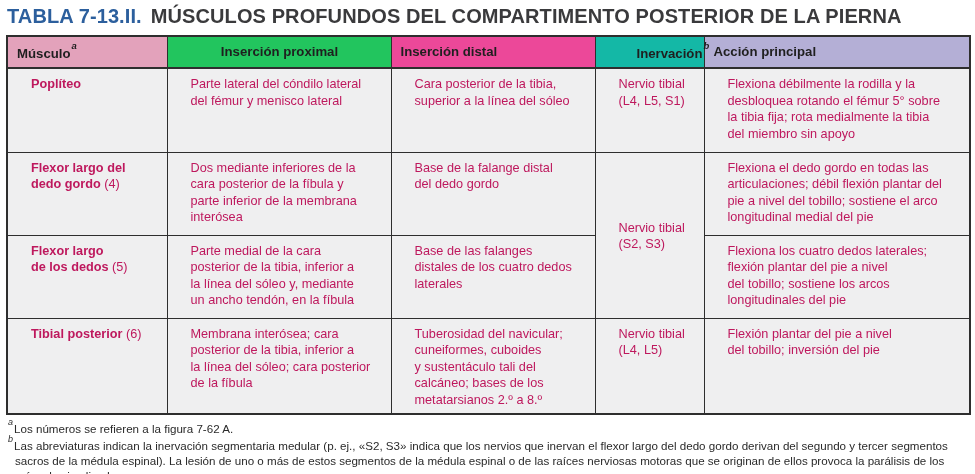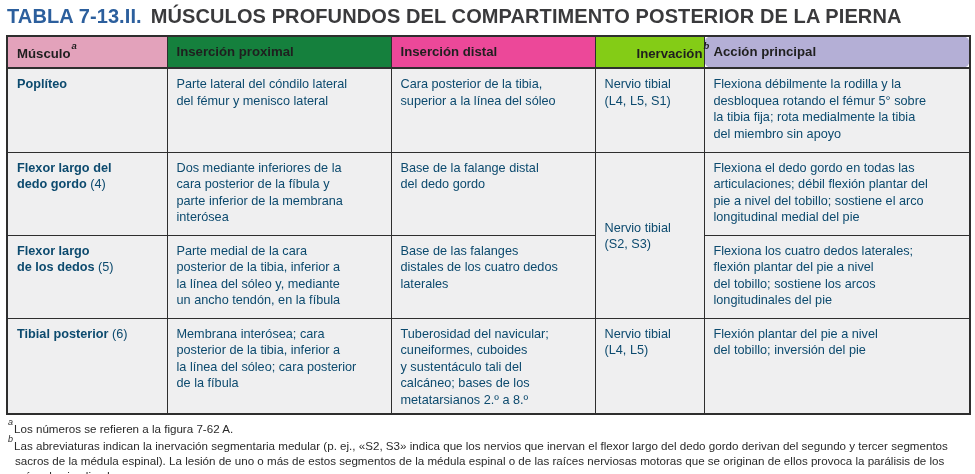--- a/index.html
+++ b/index.html
@@ -47,22 +47,22 @@
     font-style: italic;
     font-size: 9.5px;
     position: relative;
     top: -4px;
     left: 1px;
   }
   .muscle-table td {
     background: #efeff0;
     font-size: 12.7px;
     line-height: 1.3;
-    padding: 7px 8px 5px 9px;
-    color: #0c4a6e;
+    padding: 7px 8px 5px 23px;
+    color: #be185d;
   }
   .muscle-table tbody tr:nth-child(1) td { height: 84px; }
   .muscle-table tbody tr:nth-child(2) td { height: 83px; }
   .muscle-table tbody tr:nth-child(3) td { height: 83px; }
   .muscle-table tbody tr:nth-child(4) td { height: 96px; }
   .multiline { white-space: pre-line; }
   .muscle-name { font-weight: bold; white-space: pre-line; }
   .muscle-num  { font-weight: normal; }
   td.cell-innervation-merged { vertical-align: middle; }
 
@@ -94,24 +94,24 @@
   <colgroup>
     <col style="width:160px">
       <col style="width:224px">
       <col style="width:204px">
       <col style="width:109px">
       <col style="width:266px">
   </colgroup>
   <thead>
     <tr>
       <th style="background-color: rgb(227, 162, 187);"><span>Músculo</span><sup>a</sup></th>
-      <th style="background-color: #15803d;"><span>Inserción proximal</span></th>
+      <th style="background-color: #22c55e; text-align: center;"><span>Inserción proximal</span></th>
       <th style="background-color: #ec4899;"><span>Inserción distal</span></th>
-      <th style="background-color: #84cc16; padding-left: 41px;"><span>Inervación</span><sup>b</sup></th>
-      <th style="background-color: rgb(180, 175, 214); border-radius: 8px;"><span>Acción principal</span></th>
+      <th style="background-color: #14b8a6; padding-left: 41px;"><span>Inervación</span><sup>b</sup></th>
+      <th style="background-color: rgb(180, 175, 214);"><span>Acción principal</span></th>
     </tr>
   </thead>
   <tbody>
     <tr>
       <td><span class="muscle-name">Poplíteo</span></td>
       <td><span class="multiline">Parte lateral del cóndilo lateral
 del fémur y menisco lateral</span></td>
       <td><span class="multiline">Cara posterior de la tibia,
 superior a la línea del sóleo</span></td>
       <td><span class="multiline">Nervio tibial

